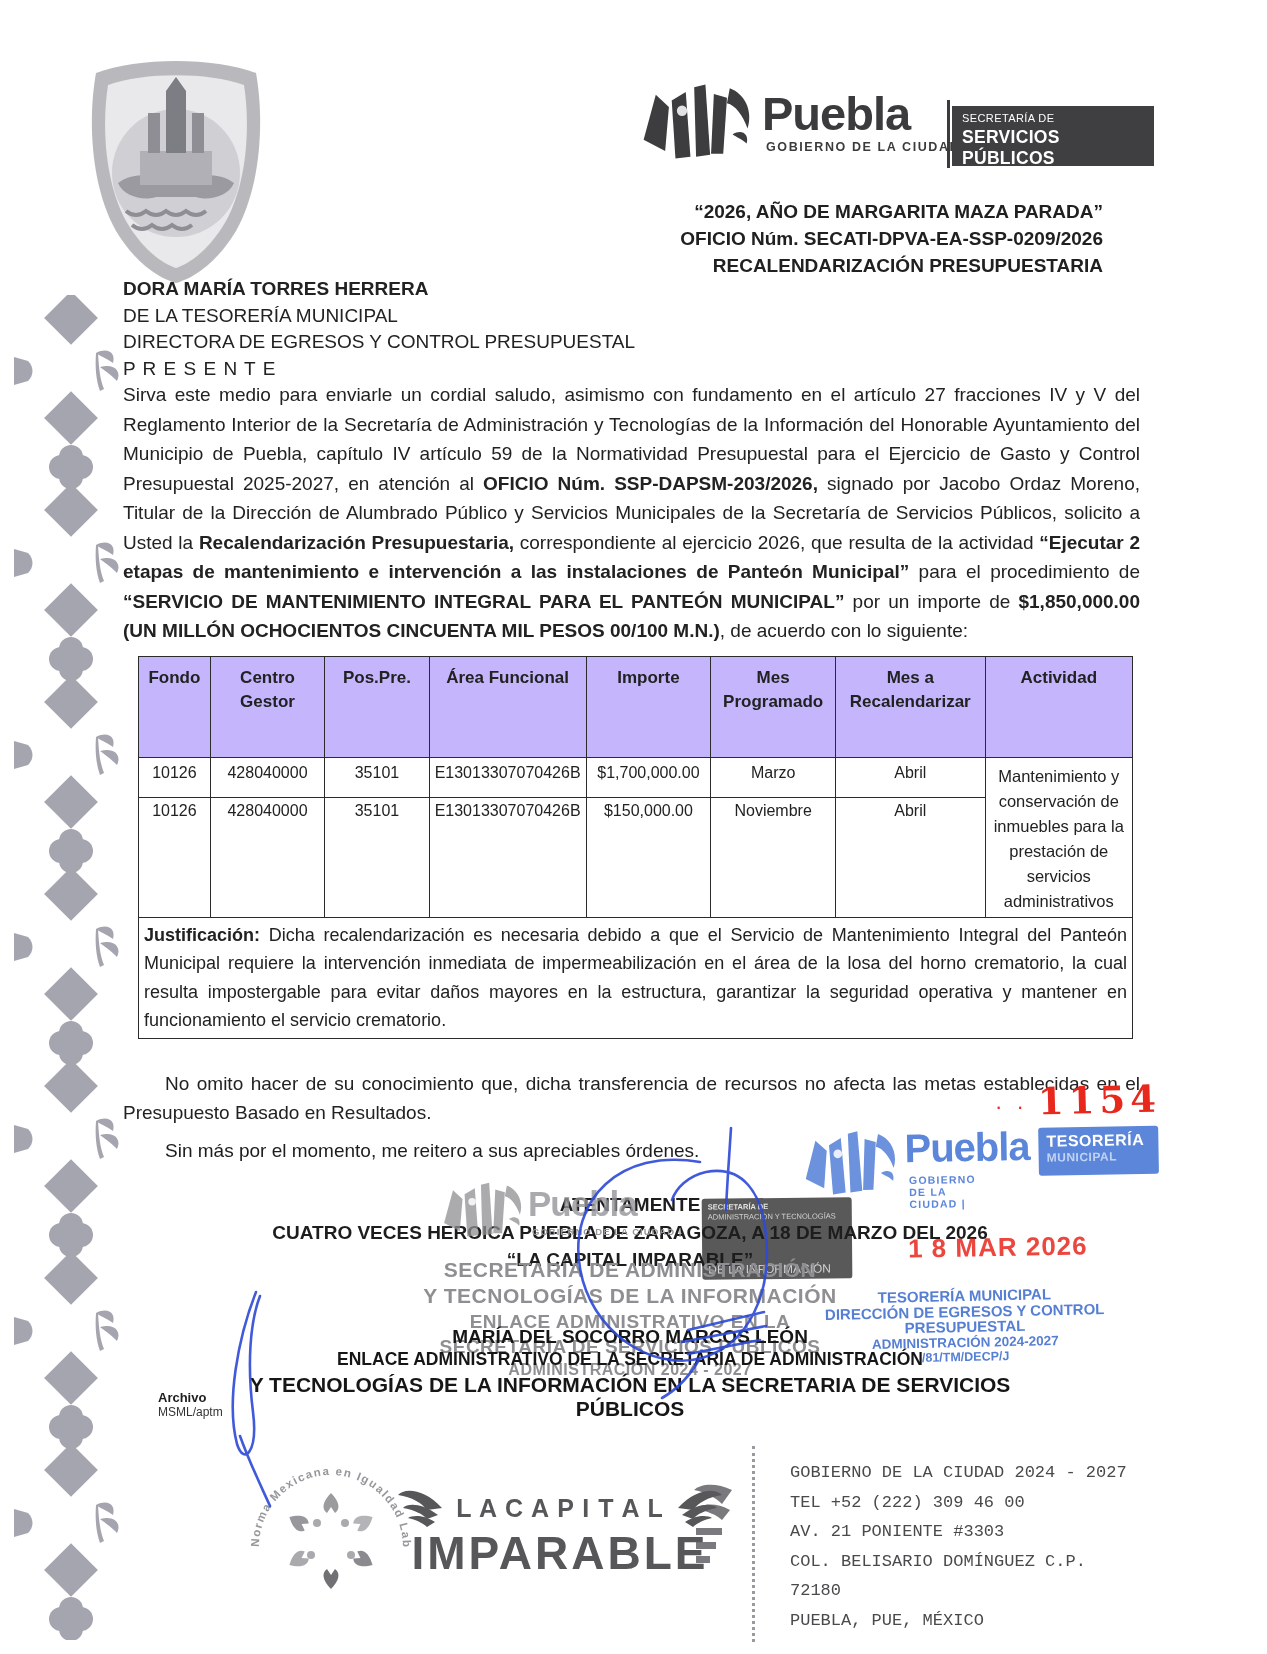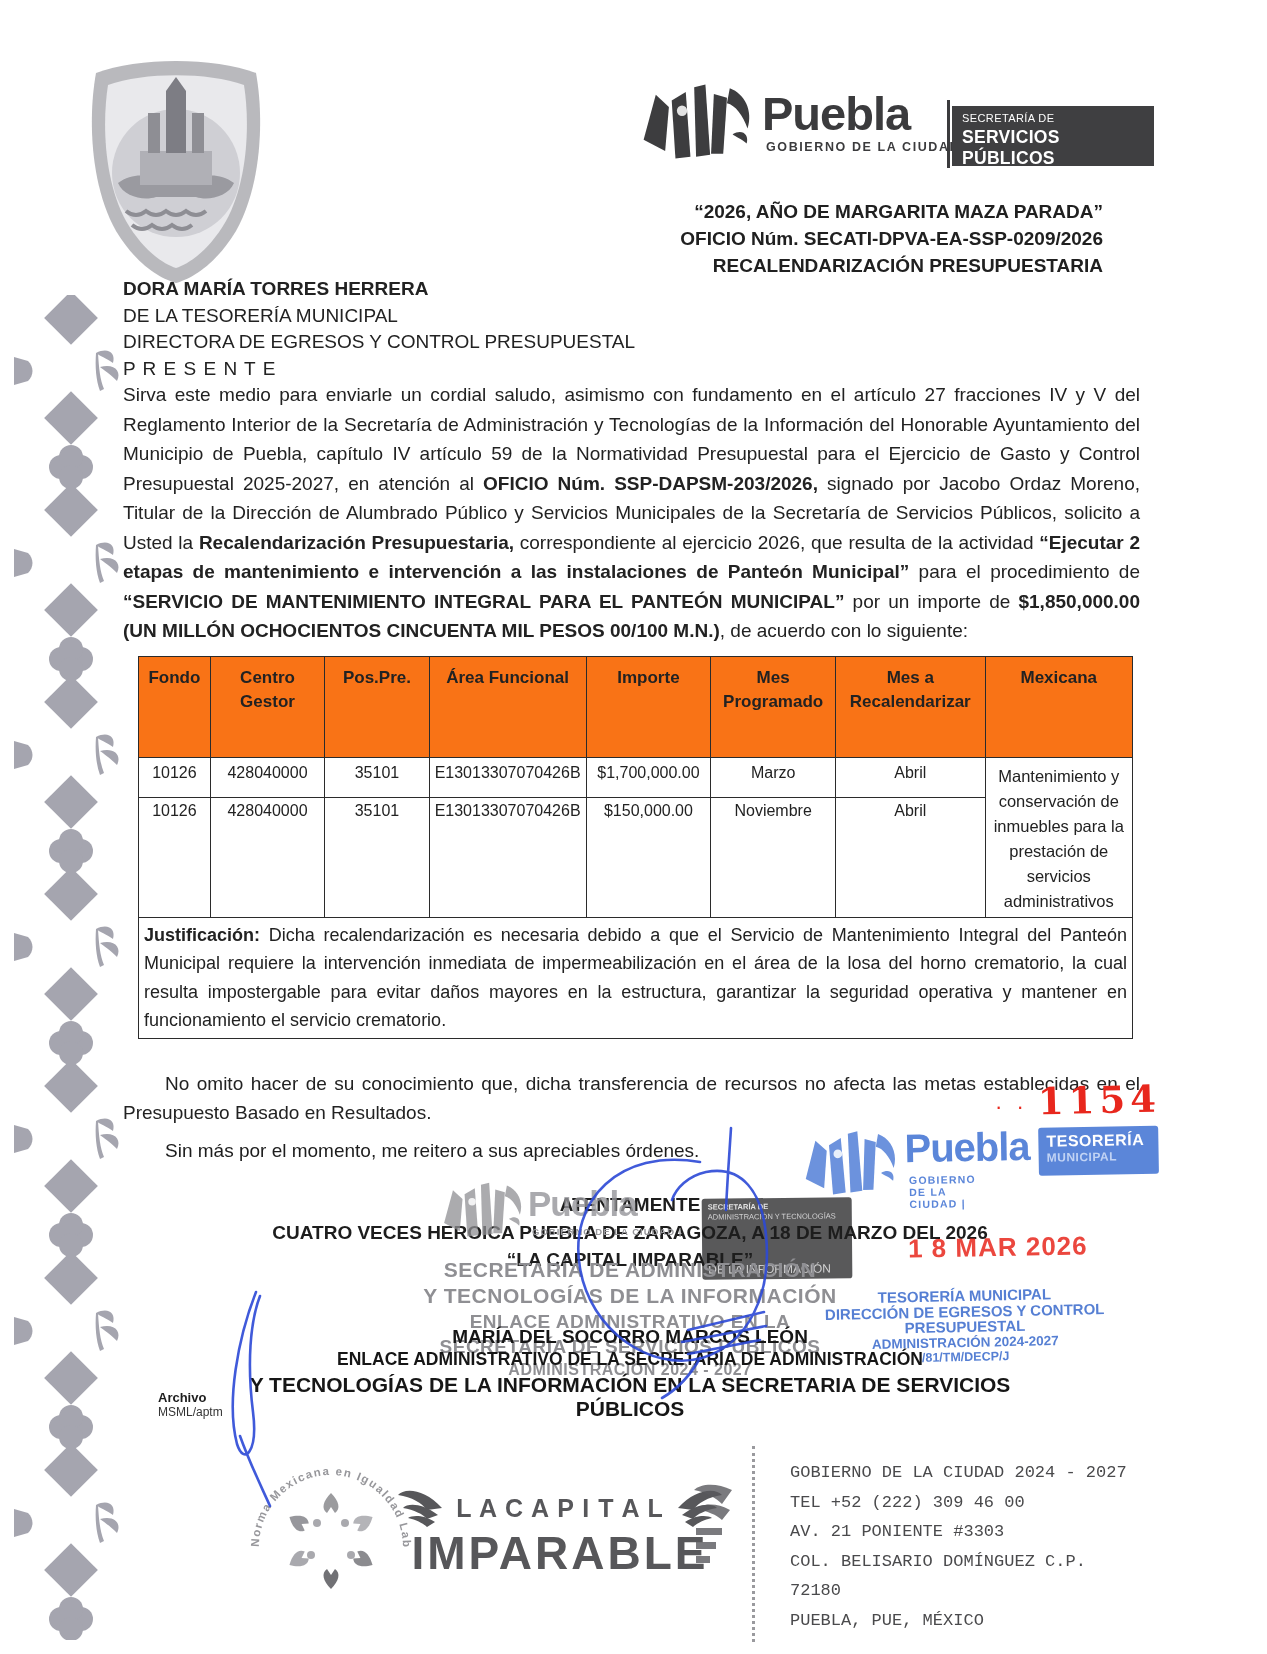--- a/index.html
+++ b/index.html
@@ -11,21 +11,21 @@
   .hdr-lines{text-align:right;font-weight:bold;font-size:19px;line-height:27px;color:#202020;}
   
   .rcpt{font-size:19px;line-height:26.5px;color:#222;}
   
   .flow{position:absolute;left:123px;top:380px;width:1017px;}
   .para{font-size:19px;line-height:29.5px;text-align:justify;color:#222;margin:0;}
   
   table.doc{border-collapse:collapse;margin-left:15px;margin-top:10px;width:995px;
             font-size:16px;color:#222;}
   table.doc td,table.doc th{border:1.7px solid #2b2b2b;padding:3px 5px;}
-  table.doc th{background:#f97316;font-size:17px;vertical-align:top;padding-top:9px;height:88px;
+  table.doc th{background:#c4b5fd;font-size:17px;vertical-align:top;padding-top:9px;height:88px;
                font-weight:bold;line-height:24px;}
   td.c{text-align:center;}
   tr.r1 td{height:30px;vertical-align:top;padding-top:6px;}
   tr.r2 td{vertical-align:top;padding-top:4px;}
   td.act{vertical-align:top;text-align:center;line-height:25px;font-size:16.5px;padding-top:6px;}
   td.just{font-size:18px;line-height:28.5px;text-align:justify;padding:9px 13px 12px 13px;}
   
   .cen{text-align:center;}
   .graytxt{color:#8f8f93;font-weight:bold;letter-spacing:.5px;}
   .bluetxt{color:#4472cf;font-weight:bold;}
@@ -139,21 +139,21 @@
       </colgroup>
       <tbody>
           <tr>
         <th>Fondo</th>
         <th>Centro Gestor</th>
         <th>Pos.Pre.</th>
         <th>Área Funcional</th>
         <th>Importe</th>
         <th>Mes Programado</th>
         <th>Mes a Recalendarizar</th>
-        <th>Mexicana</th>
+        <th>Actividad</th>
       </tr>
       <tr class="r1">
         <td class="c">10126</td>
         <td class="c">428040000</td>
         <td class="c">35101</td>
         <td class="c">E13013307070426B</td>
         <td class="c">$1,700,000.00</td>
         <td class="c">Marzo</td>
         <td class="c">Abril</td>
         <td class="act" rowspan="2">Mantenimiento y conservación de inmuebles para la prestación de servicios administrativos</td>

